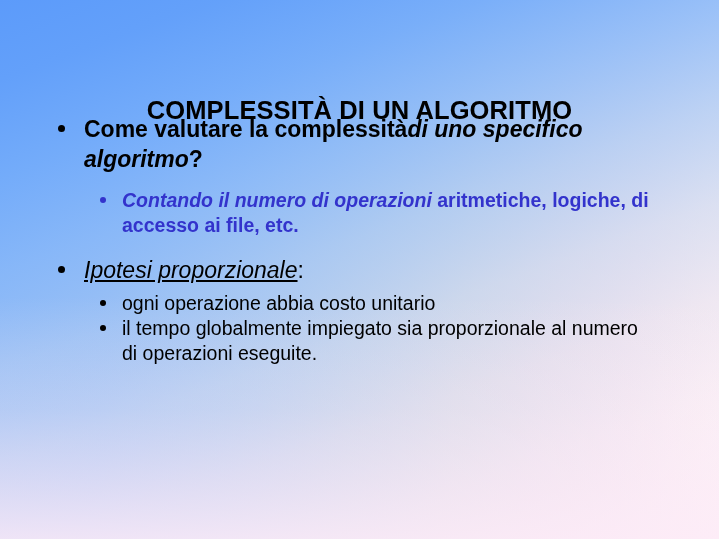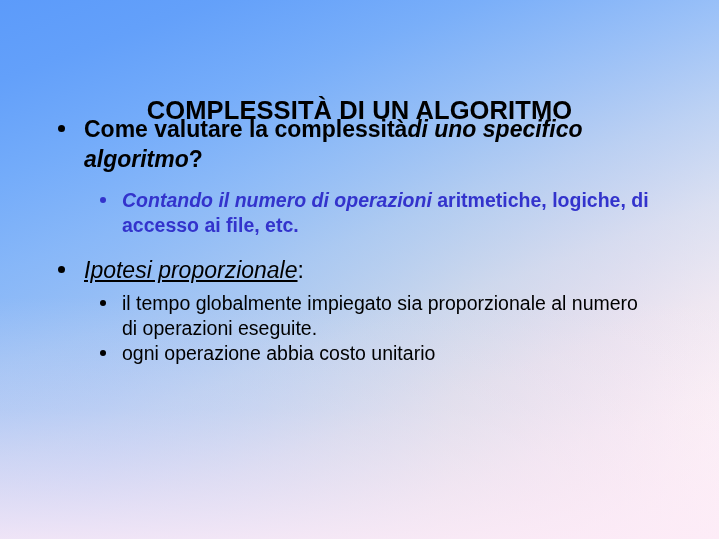--- a/index.html
+++ b/index.html
@@ -171,26 +171,26 @@
 
       <div class="lvl1">
         <span class="bullet"></span>
         <span class="i u reg">Ipotesi proporzionale</span><span class="reg">:</span>
       </div>
 
       <div class="gap-c"></div>
 
       <div class="lvl2 plain">
         <span class="bullet"></span>
-        <span>il tempo globalmente impiegato sia proporzionale al numero di operazioni eseguite.</span>
+        <span>ogni operazione abbia costo unitario</span>
       </div>
 
       <div class="lvl2 plain">
         <span class="bullet"></span>
-        <span>ogni operazione abbia costo unitario</span>
+        <span>il tempo globalmente impiegato sia proporzionale al numero di operazioni eseguite.</span>
       </div>
 
       <div class="gap-d"></div>
 
 
     </div>
   </div>
 </div>
 
 </body></html>

